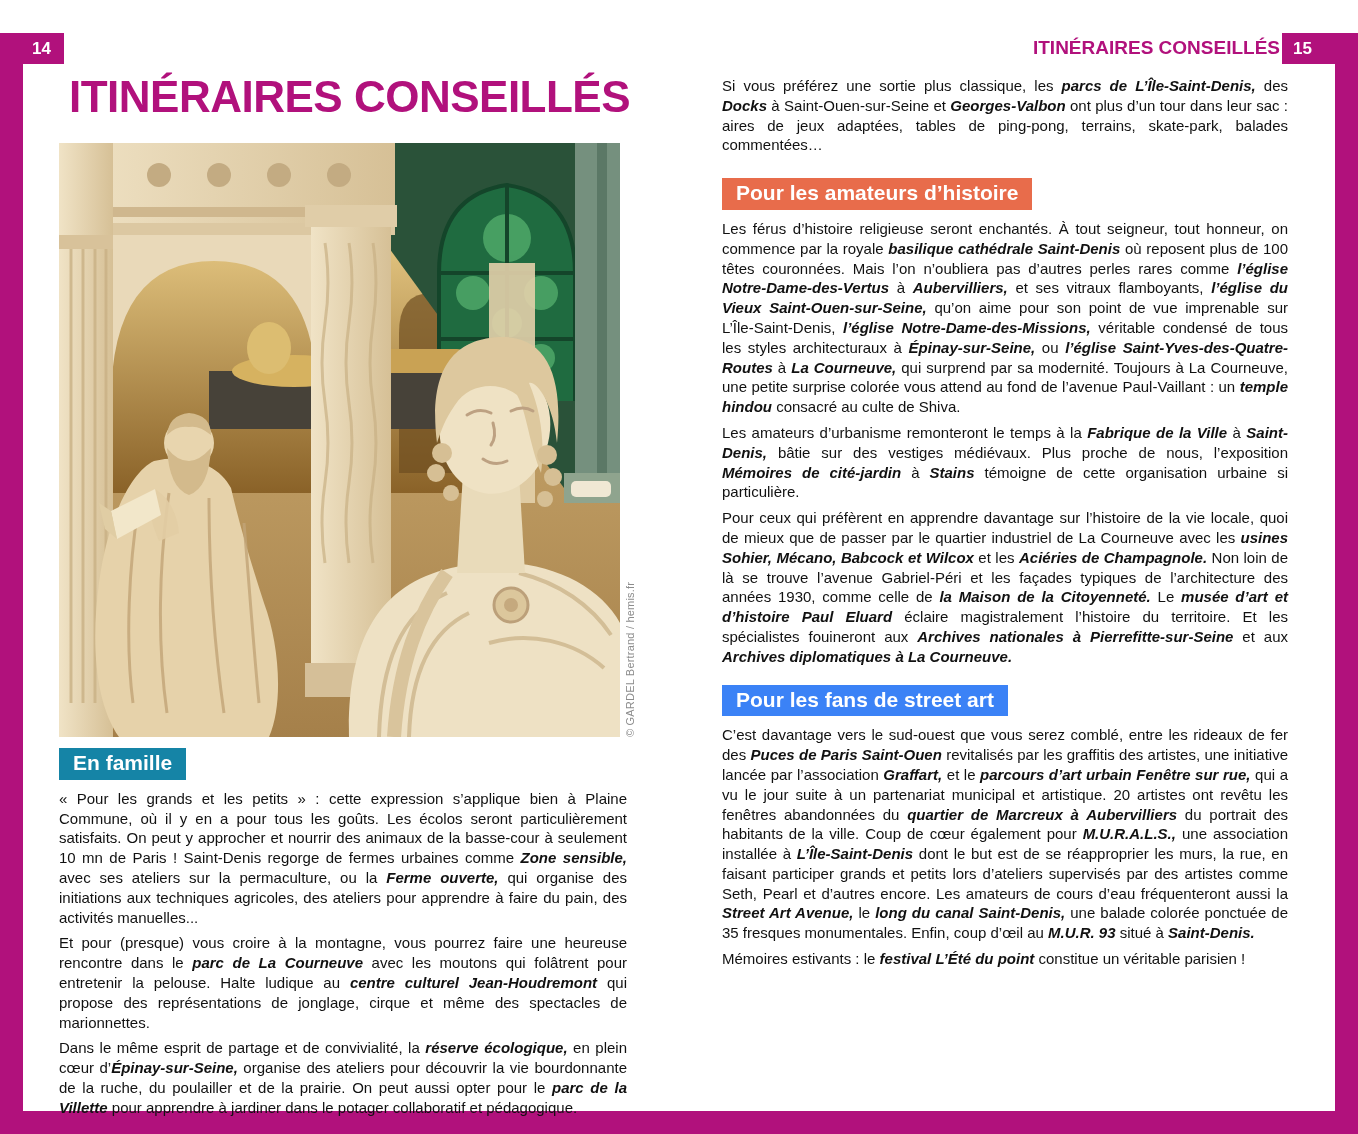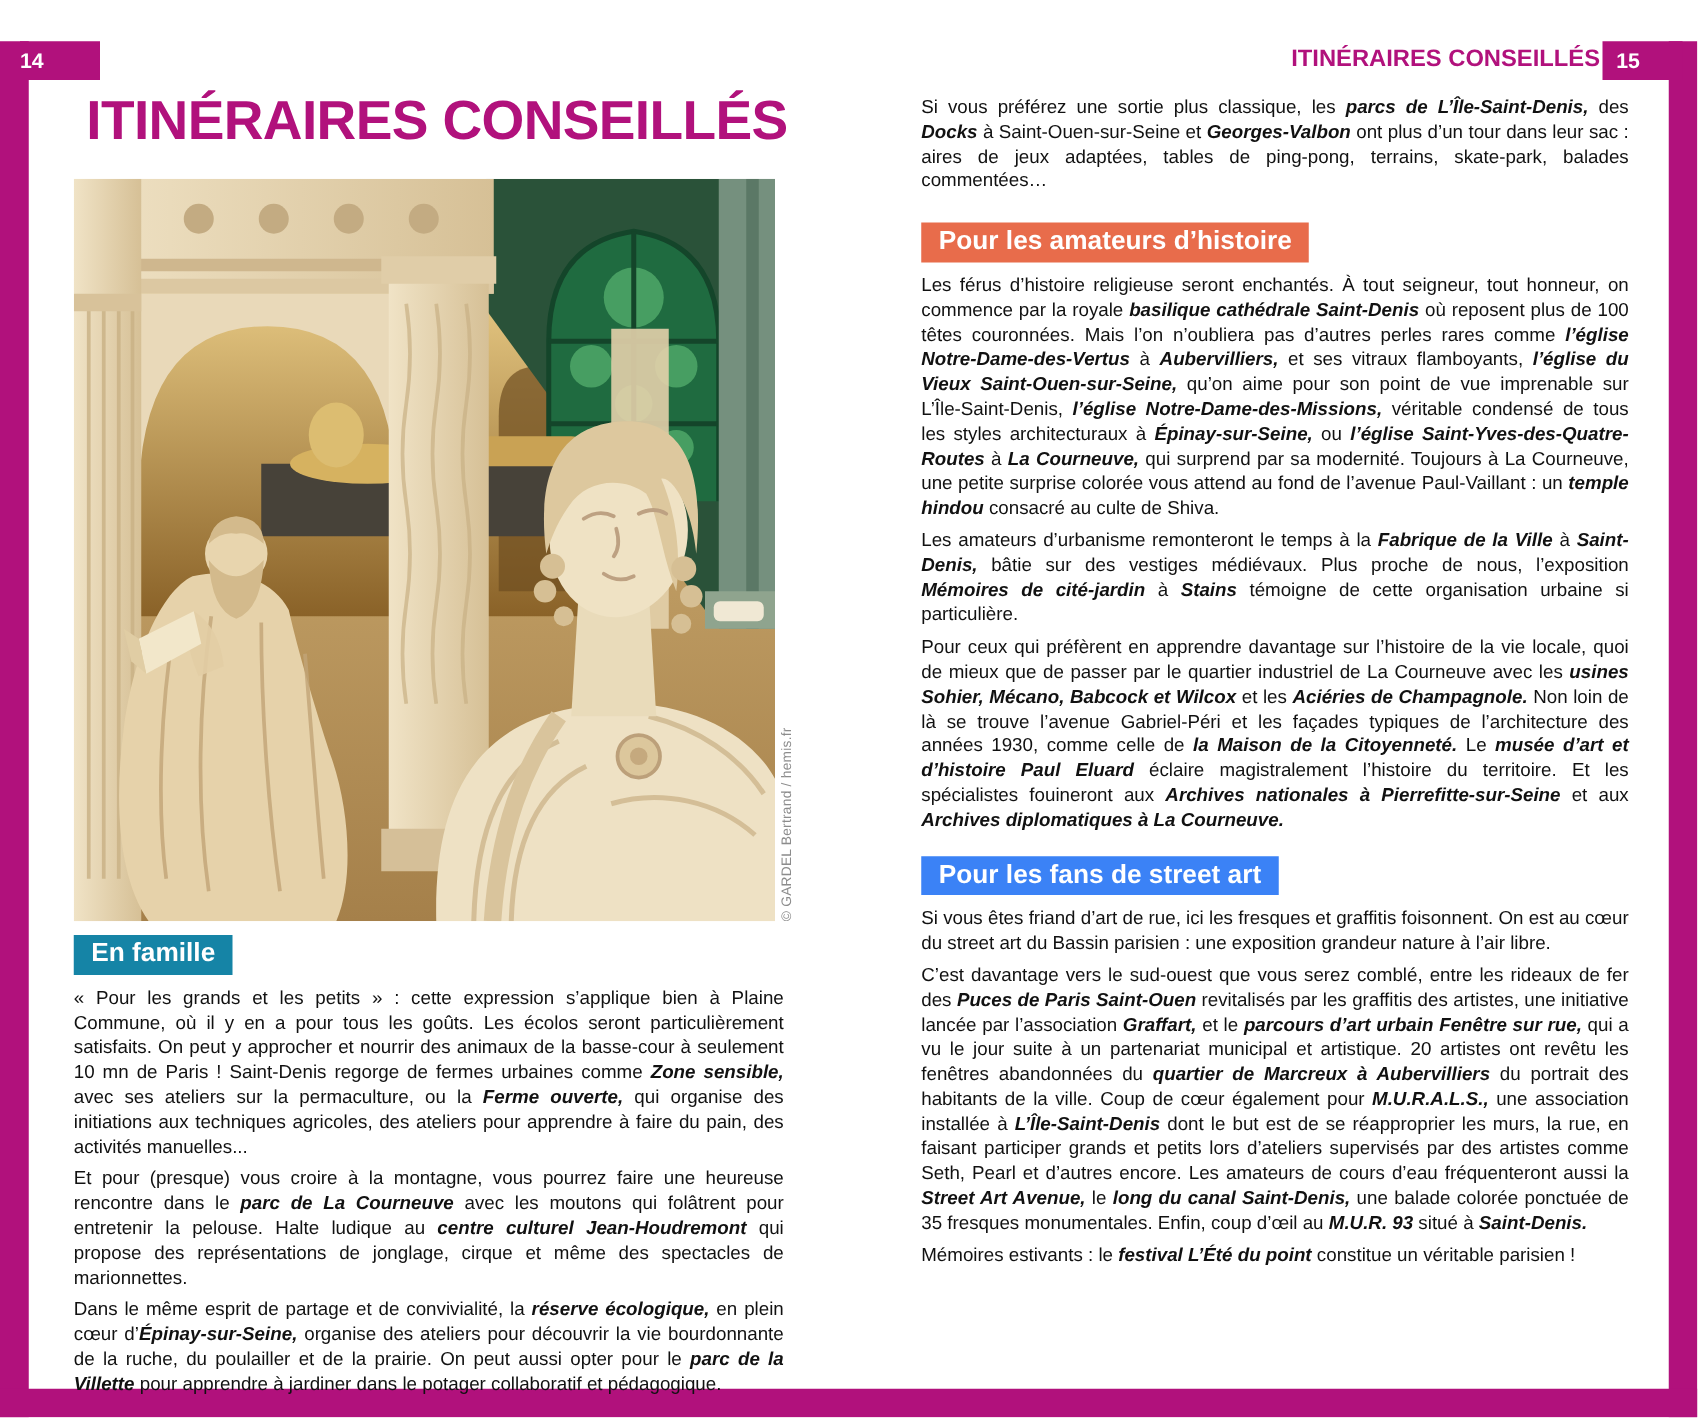--- a/index.html
+++ b/index.html
@@ -6,38 +6,38 @@
   body{width:1358px;height:1134px;background:#ffffff;font-family:"Liberation Sans",sans-serif;}
   .sheet{position:relative;width:1358px;height:1134px;background:#fff;overflow:hidden;}
 
   
   .bar{position:absolute;background:#b1117c;}
   .bar.left{left:0;top:33px;width:23px;height:1101px;}
   .bar.right{right:0;top:33px;width:23px;height:1101px;}
   .bar.bottom{left:0;bottom:0;width:1358px;height:23px;}
   .tab{position:absolute;top:33px;height:31px;width:64px;background:#b1117c;color:#fff;
        font-weight:bold;font-size:17px;line-height:31px;box-sizing:border-box;}
-  .tab-left{left:16px;padding-right:1px;}
+  .tab-left{left:0;text-align:right;padding-right:13px;}
   .tab-right{right:12px;text-align:left;padding-left:11px;}
   .running-header{position:absolute;top:37px;right:78px;color:#b1117c;font-weight:bold;
        font-size:19px;letter-spacing:0;}
 
   
   .title{position:absolute;left:69px;top:72px;margin:0;font-size:44px;font-weight:bold;
        color:#b1117c;letter-spacing:-0.5px;white-space:nowrap;}
   .photo{position:absolute;left:59px;top:143px;width:561px;height:594px;margin:0;overflow:hidden;}
   .photo svg{display:block;}
   .credit{position:absolute;left:624px;top:737px;font-size:11px;color:#8c8c8c;
        transform:rotate(-90deg);transform-origin:0 0;white-space:nowrap;letter-spacing:0.2px;}
 
   
   .col{position:absolute;text-align:justify;font-size:15px;line-height:19.8px;color:#111;}
   .col p{margin:0 0 6px 0;}
   .col-left{left:59px;top:748px;width:568px;}
-  .col-right{left:737px;top:76px;width:566px;}
+  .col-right{left:722px;top:76px;width:566px;}
   .em{font-weight:bold;font-style:italic;}
 
   .tag{display:inline-block;color:#fff;font-weight:bold;font-size:21px;
        padding:5px 14px 7px 14px;margin:0 0 9px 0;}
   .tag.histoire{margin-top:17px;}
   .tag.street{margin-top:12px;}
 </style>
 </head>
 <body>
 
@@ -196,18 +196,17 @@
 
   <section class="col col-right">
     <p><span>Si vous préférez une sortie plus classique, les </span><span class="em">parcs de L’Île-Saint-Denis,</span><span> des </span><span class="em">Docks</span><span> à Saint-Ouen-sur-Seine et </span><span class="em">Georges-Valbon</span><span> ont plus d’un tour dans leur sac : aires de jeux adaptées, tables de ping-pong, terrains, skate-park, balades commentées…</span></p>
 
     <div class="tag histoire" style="background-color: rgb(232, 108, 75);">Pour les amateurs d’histoire</div>
     <p><span>Les férus d’histoire religieuse seront enchantés. À tout seigneur, tout honneur, on commence par la royale </span><span class="em">basilique cathédrale Saint-Denis</span><span> où reposent plus de 100 têtes couronnées. Mais l’on n’oubliera pas d’autres perles rares comme </span><span class="em">l’église Notre-Dame-des-Vertus</span><span> à </span><span class="em">Aubervilliers,</span><span> et ses vitraux flamboyants, </span><span class="em">l’église du Vieux Saint-Ouen-sur-Seine,</span><span> qu’on aime pour son point de vue imprenable sur L’Île-Saint-Denis, </span><span class="em">l’église Notre-Dame-des-Missions,</span><span> véritable condensé de tous les styles architecturaux à </span><span class="em">Épinay-sur-Seine,</span><span> ou </span><span class="em">l’église Saint-Yves-des-Quatre-Routes</span><span> à </span><span class="em">La Courneuve,</span><span> qui surprend par sa modernité. Toujours à La Courneuve, une petite surprise colorée vous attend au fond de l’avenue Paul-Vaillant : un </span><span class="em">temple hindou</span><span> consacré au culte de Shiva.</span></p>
     <p><span>Les amateurs d’urbanisme remonteront le temps à la </span><span class="em">Fabrique de la Ville</span><span> à </span><span class="em">Saint-Denis,</span><span> bâtie sur des vestiges médiévaux. Plus proche de nous, l’exposition </span><span class="em">Mémoires de cité-jardin</span><span> à </span><span class="em">Stains</span><span> témoigne de cette organisation urbaine si particulière.</span></p>
     <p><span>Pour ceux qui préfèrent en apprendre davantage sur l’histoire de la vie locale, quoi de mieux que de passer par le quartier industriel de La Courneuve avec les </span><span class="em">usines Sohier, Mécano, Babcock et Wilcox</span><span> et les </span><span class="em">Aciéries de Champagnole.</span><span> Non loin de là se trouve l’avenue Gabriel-Péri et les façades typiques de l’architecture des années 1930, comme celle de </span><span class="em">la Maison de la Citoyenneté.</span><span> Le </span><span class="em">musée d’art et d’histoire Paul Eluard</span><span> éclaire magistralement l’histoire du territoire. Et les spécialistes fouineront aux </span><span class="em">Archives nationales à Pierrefitte-sur-Seine</span><span> et aux </span><span class="em">Archives diplomatiques à La Courneuve.</span></p>
 
     <div class="tag street" style="background-color: #3b82f6;">Pour les fans de street art</div>
-    <p><span>Si vous êtes friand d’art de rue, ici les fresques et graffitis foisonnent. On est au cœur du street art du Bassin parisien : une exposition grandeur nature à l’air libre.</span></p>
     <p><span>C’est davantage vers le sud-ouest que vous serez comblé, entre les rideaux de fer des </span><span class="em">Puces de Paris Saint-Ouen</span><span> revitalisés par les graffitis des artistes, une initiative lancée par l’association </span><span class="em">Graffart,</span><span> et le </span><span class="em">parcours d’art urbain Fenêtre sur rue,</span><span> qui a vu le jour suite à un partenariat municipal et artistique. 20 artistes ont revêtu les fenêtres abandonnées du </span><span class="em">quartier de Marcreux à Aubervilliers</span><span> du portrait des habitants de la ville. Coup de cœur également pour </span><span class="em">M.U.R.A.L.S.,</span><span> une association installée à </span><span class="em">L’Île-Saint-Denis</span><span> dont le but est de se réapproprier les murs, la rue, en faisant participer grands et petits lors d’ateliers supervisés par des artistes comme Seth, Pearl et d’autres encore. Les amateurs de cours d’eau fréquenteront aussi la </span><span class="em">Street Art Avenue,</span><span> le </span><span class="em">long du canal Saint-Denis,</span><span> une balade colorée ponctuée de 35 fresques monumentales. Enfin, coup d’œil au </span><span class="em">M.U.R. 93</span><span> situé à </span><span class="em">Saint-Denis.</span></p>
     <p><span>Mémoires estivants : le </span><span class="em">festival L’Été du point</span><span> constitue un véritable parisien !</span></p>
   </section>
 
 </div>
 
 </body></html>

